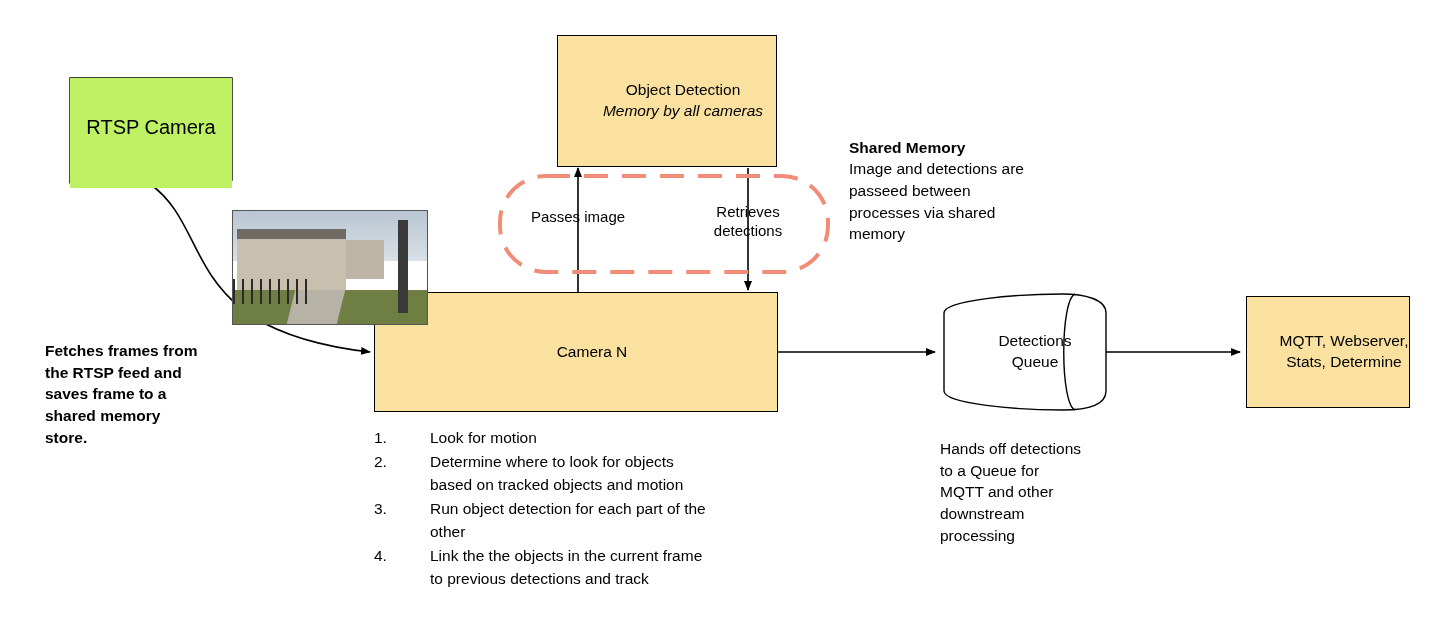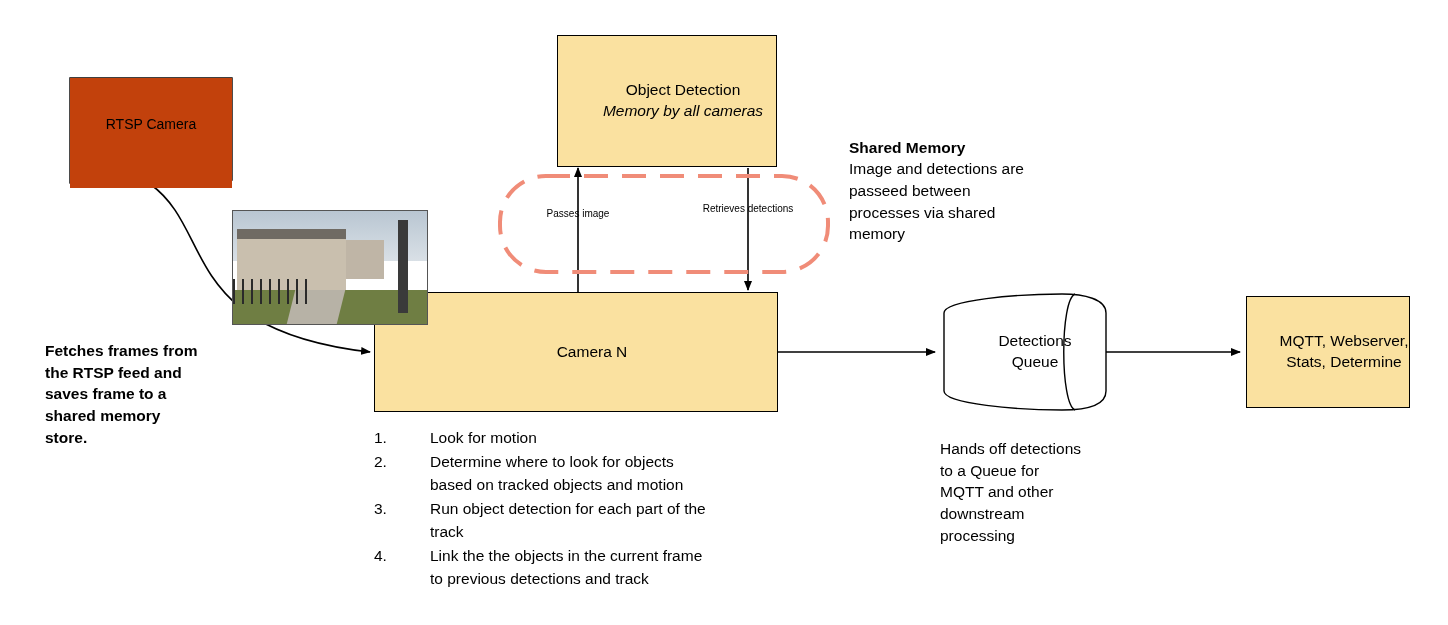--- a/index.html
+++ b/index.html
@@ -31,26 +31,26 @@
     font-size: 15.5px;
     line-height: 1.35;
     padding-left: 32px;
   }
   .node .sub {
     font-style: italic;
   }
   .doc-shape {
     position: absolute;
     box-sizing: border-box;
-    background: #c2410c;
+    background: #bef264;
     display: flex;
     align-items: flex-start;
     justify-content: center;
     text-align: center;
-    font-size: 14px;
+    font-size: 20px;
   }
   .doc-shape .doc-label {
     margin-top: 38px;
   }
   .cyl {
     position: absolute;
     box-sizing: border-box;
     display: flex;
     align-items: center;
     justify-content: center;
@@ -68,21 +68,21 @@
     font-size: 15.5px;
     line-height: 1.4;
     text-align: left;
     white-space: pre-line;
   }
   .text-block b {
     font-weight: bold;
   }
   .edge-label {
     position: absolute;
-    font-size: 10px;
+    font-size: 15px;
     line-height: 1.25;
     text-align: center;
     background: transparent;
   }
   .steps {
     position: absolute;
     font-size: 15.5px;
     line-height: 1.45;
   }
   .steps .step {
@@ -244,21 +244,21 @@
       <span class="txt" style="white-space:pre-line">Look for motion</span>
     </div>
     <div class="step">
       <span class="num">2.</span>
       <span class="txt" style="white-space:pre-line">Determine where to look for objects
 based on tracked objects and motion</span>
     </div>
     <div class="step">
       <span class="num">3.</span>
       <span class="txt" style="white-space:pre-line">Run object detection for each part of the
-track</span>
+other</span>
     </div>
     <div class="step">
       <span class="num">4.</span>
       <span class="txt" style="white-space:pre-line">Link the the objects in the current frame
 to previous detections and track</span>
     </div>
   </div>
 
 </div>
 

